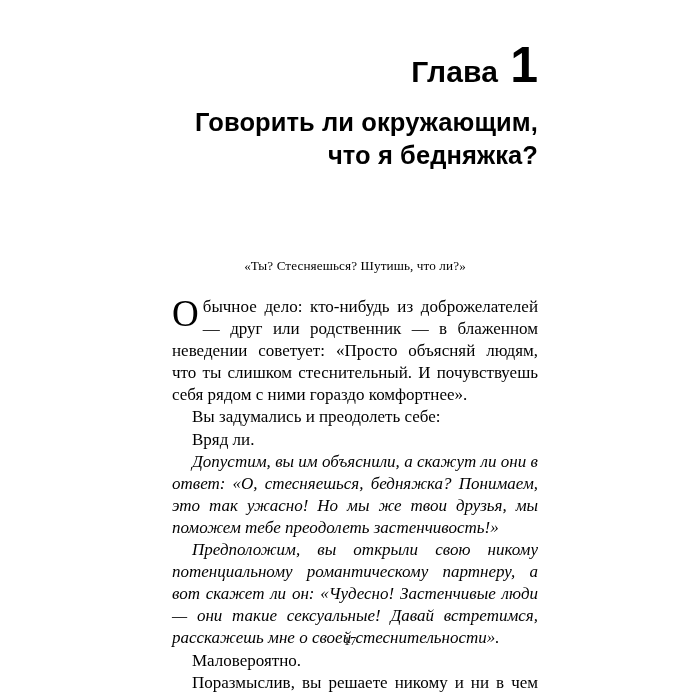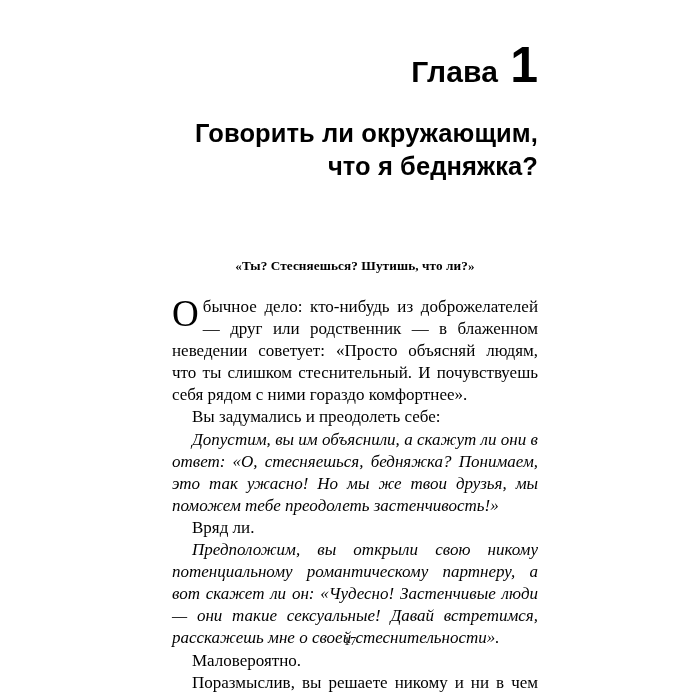--- a/index.html
+++ b/index.html
@@ -43,38 +43,38 @@
     font-weight: 700;
     letter-spacing: 0.2px;
     line-height: 1;
   }
   .chapter-number {
     font-size: 50px;
     font-weight: 700;
     line-height: 1;
   }
   .chapter-title {
-    margin-top: 27px;
+    margin-top: 16px;
     font-size: 25.5px;
     font-weight: 700;
     line-height: 1.28;
     text-align: right;
     letter-spacing: 0.1px;
   }
 
   
   .content {
     position: absolute;
     left: 172px;
     top: 258px;
     width: 366px;
   }
   .epigraph {
     font-family: "Liberation Serif", serif;
-    font-weight: 700;
+    font-weight: 400;
     font-size: 13.2px;
     text-align: center;
     margin: 0 0 22px 0;
     letter-spacing: 0.1px;
   }
   p.body {
     margin: 0;
     font-size: 17px;
     line-height: 1.30;
     text-align: justify;
@@ -127,23 +127,23 @@
   </div>
 
   <div class="content">
 
     <p class="epigraph">«Ты? Стесняешься? Шутишь, что ли?»</p>
 
     <p class="body dropcap-para">Обычное дело: кто-нибудь из доброжелателей — друг или родственник — в блаженном неведении советует: «Просто объясняй людям, что ты слишком стеснительный. И почувствуешь себя рядом с ними гораздо комфортнее».</p>
 
     <p class="body indent">Вы задумались и преодолеть себе:</p>
 
+    <p class="body indent">Вряд ли.</p>
+
     <p class="body indent italic">Допустим, вы им объяснили, а скажут ли они в ответ: «О, стесняешься, бедняжка? Понимаем, это так ужасно! Но мы же твои друзья, мы поможем тебе преодолеть застенчивость!»</p>
-
-    <p class="body indent">Вряд ли.</p>
 
     <p class="body indent italic">Предположим, вы открыли свою никому потенциальному романтическому партнеру, а вот скажет ли он: «Чудесно! Застенчивые люди — они такие сексуальные! Давай встретимся, расскажешь мне о своей стеснительности».</p>
 
     <p class="body indent">Маловероятно.</p>
 
     <p class="body indent">Поразмыслив, вы решаете никому и ни в чем не признаваться.</p>
 
   </div>
 
   <div class="pagenum">17</div>

